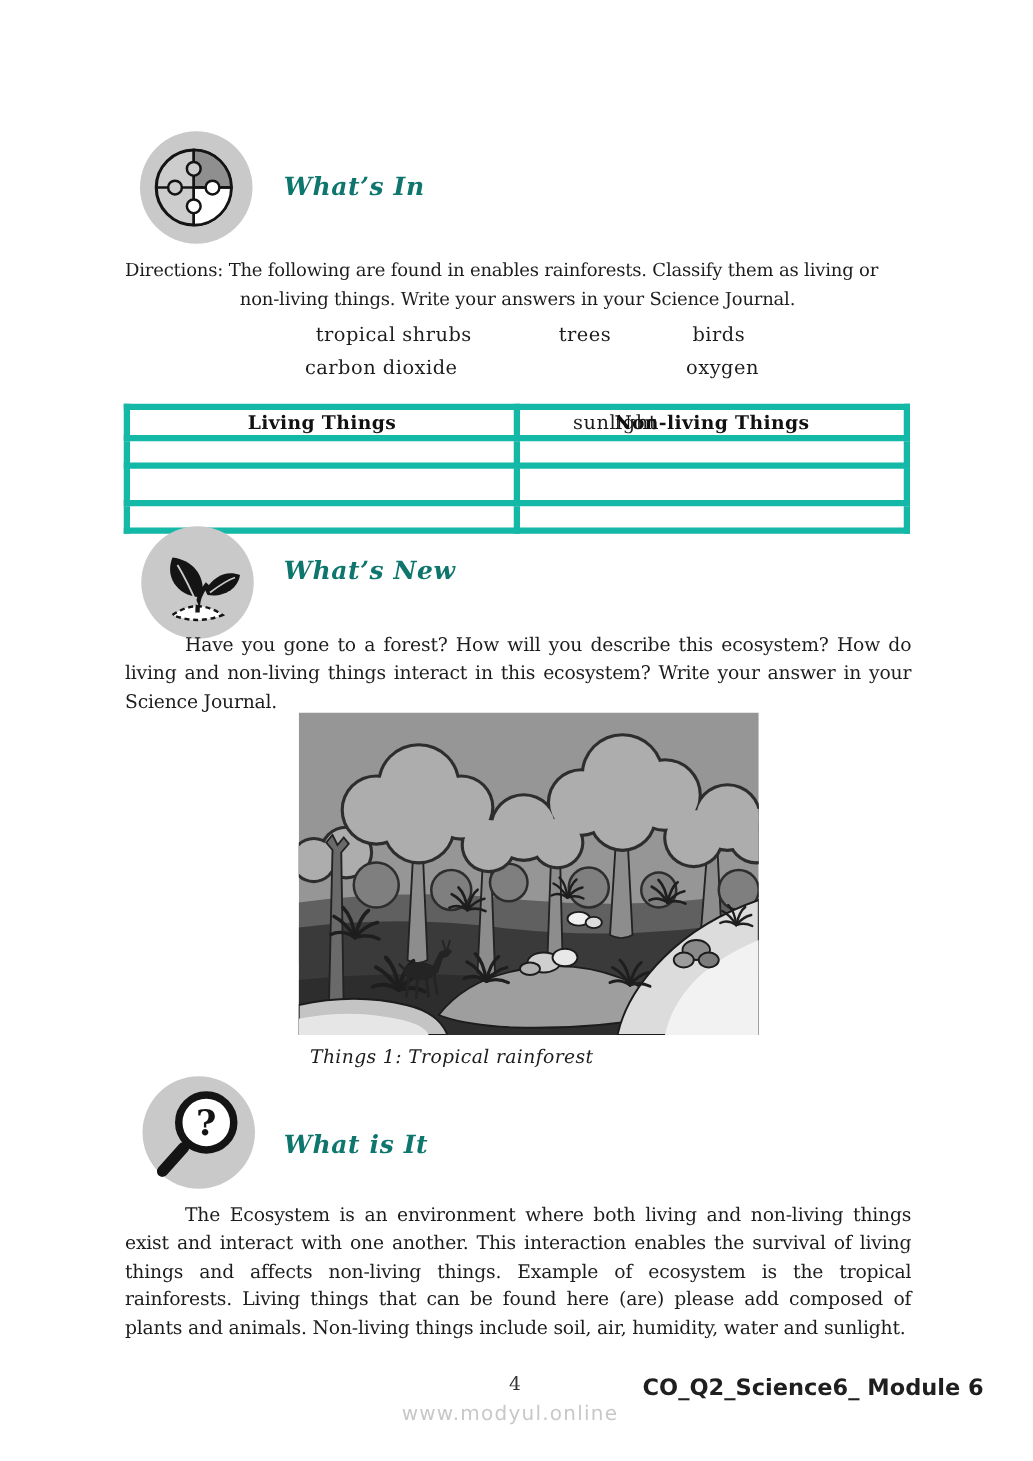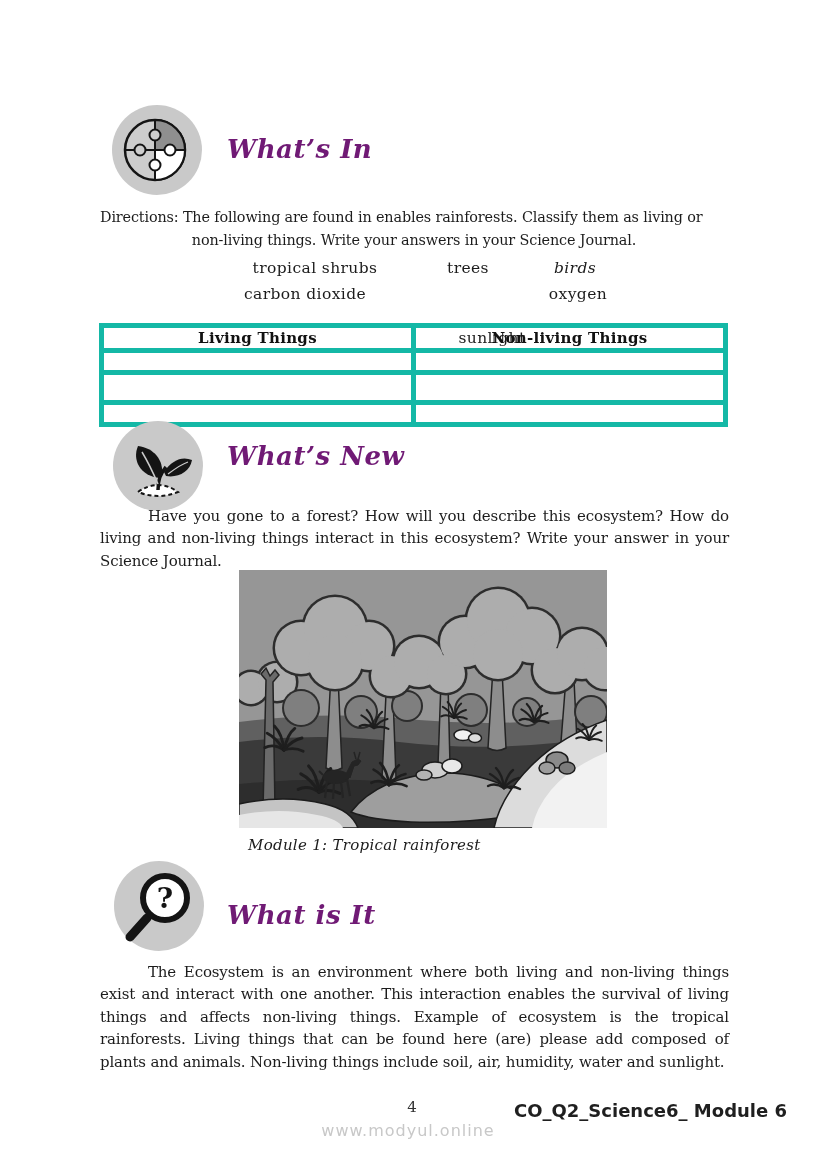--- a/index.html
+++ b/index.html
@@ -8,22 +8,22 @@
     width:826px;height:1169px;
     background:#ffffff;
     font-family:"DejaVu Serif","Liberation Serif",serif;
     color:#1c1c1c;
     overflow:hidden;
   }
   .abs{position:absolute;}
   .icon-badge{width:92px;height:92px;}
   .section-title{
     font-weight:bold;font-style:italic;
-    font-size:26px;line-height:30px;
-    letter-spacing:0.5px;color:#701a75;
+    font-size:20px;line-height:30px;
+    letter-spacing:0.5px;color:#0f766e;
     white-space:nowrap;
   }
   .directions{width:660px;font-size:14.4px;line-height:22.5px;letter-spacing:-0.15px;}
   .directions .l1{white-space:nowrap;}
   .directions .l2{width:628px;text-align:center;}
   .word{
     position:absolute;transform:translateX(-50%);
     font-size:15.5px;letter-spacing:0.4px;white-space:nowrap;
   }
   table.classify{
@@ -79,21 +79,21 @@
   <div class="abs section-title" style="left:227px;top:134px;">What’s In</div>
 
   <div class="abs directions" style="left:100px;top:206px;">
     <div class="l1">Directions: The following are found in enables rainforests. Classify them as living or</div>
     <div class="l2">non-living things. Write your answers in your Science Journal.</div>
   </div>
 
   <div>
     <span class="word" style="left:315px;top:259px;">tropical shrubs</span>
     <span class="word" style="left:468px;top:259px;">trees</span>
-    <span class="word" style="left:575px;top:259px;font-style:italic;">birds</span>
+    <span class="word" style="left:575px;top:259px;">birds</span>
     <span class="word" style="left:305px;top:285px;">carbon dioxide</span>
     <span class="word" style="left:492px;top:285px;margin-top:44px;">sunlight</span>
     <span class="word" style="left:578px;top:285px;">oxygen</span>
   </div>
 
   <table class="classify abs" style="left:99px;top:323px;">
     <thead>
       <tr>
         <th>Living Things</th>
         <th>Non-living Things</th>
@@ -245,21 +245,21 @@
 
       <g fill="#242424" stroke="#242424">
         <ellipse cx="97" cy="207" rx="13" ry="6.5"></ellipse>
         <path d="M107,204 L113,192 L119,189 L122,191 L119,195 L115,196 L111,208 Z"></path>
         <path d="M117,189 L115,182 M119,189 L121,182" stroke-width="1.5" fill="none"></path>
         <path d="M88,211 L86,228 M95,212 L94,229 M102,212 L104,228 M108,209 L111,226" stroke-width="2.2" fill="none"></path>
         <path d="M84,205 L80,201" stroke-width="2" fill="none"></path>
       </g>
     </svg>
   </div>
-  <div class="abs caption" style="left:248px;top:836px;">Module 1: Tropical rainforest</div>
+  <div class="abs caption" style="left:248px;top:836px;">Things 1: Tropical rainforest</div>
 
   <div class="abs icon-badge" style="left:113px;top:860px;">
     <svg width="92" height="92" viewBox="0 0 92 92">
       <circle cx="46" cy="46" r="45" fill="#c9c9c9"></circle>
       <line x1="34" y1="58" x2="17" y2="77" stroke="#141414" stroke-width="9" stroke-linecap="round"></line>
       <circle cx="52" cy="38" r="22" fill="#ffffff" stroke="#141414" stroke-width="6"></circle>
       <text x="52" y="48" text-anchor="middle" font-family="DejaVu Serif, serif" font-size="28" font-weight="bold" fill="#141414">?</text>
     </svg>
   </div>
   <div class="abs section-title" style="left:227px;top:888px;margin-top:12px;">What is It</div>

